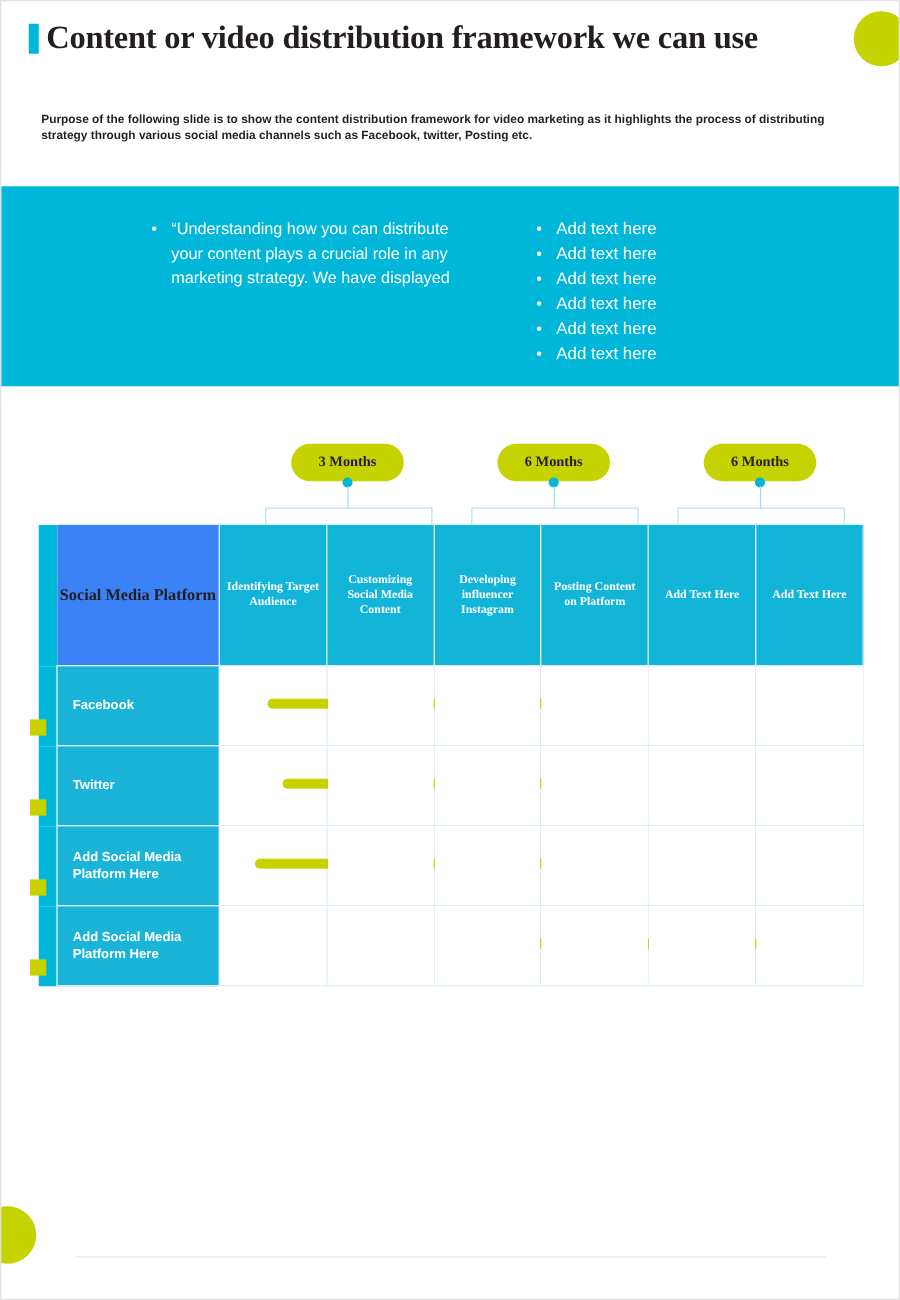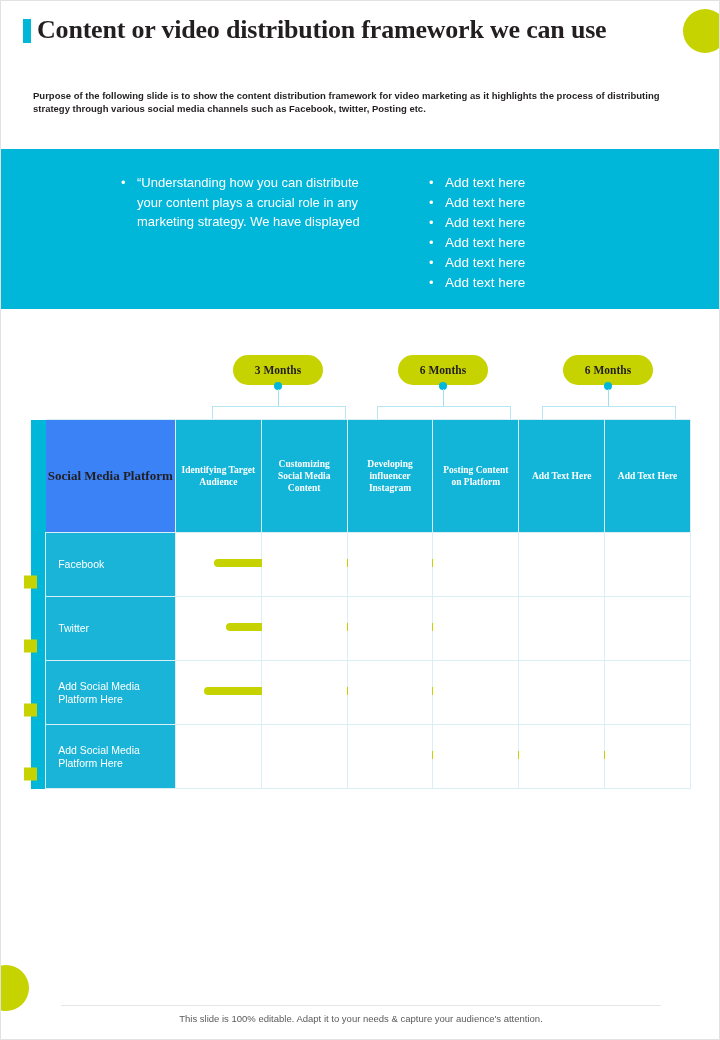--- a/index.html
+++ b/index.html
@@ -192,21 +192,21 @@
     font-weight: bold;
     font-size: 13px;
     line-height: 16px;
     text-align: center;
     height: 104px;
     border-left: none !important;
   }
   .row-label {
     background: #19b4d7;
     color: #ffffff;
-    font-weight: normal;
+    font-weight: bold;
     font-size: 10.5px;
     line-height: 13px;
     padding-left: 12px;
     height: 61px;
   }
   .cell {
     background: #ffffff;
     height: 61px;
     position: relative;
   }
@@ -428,14 +428,13 @@
           <td class="cell"></td>
           <td class="cell"></td>
           <td class="cell"></td>
         </tr>
       </tbody>
     </table>
   </div>
 
 
   <div class="footer-line"></div>
-  <div class="footer">This slide is 100% editable. Adapt it to your needs &amp; capture your audience's attention.</div>
 </div>
 
 </body></html>

